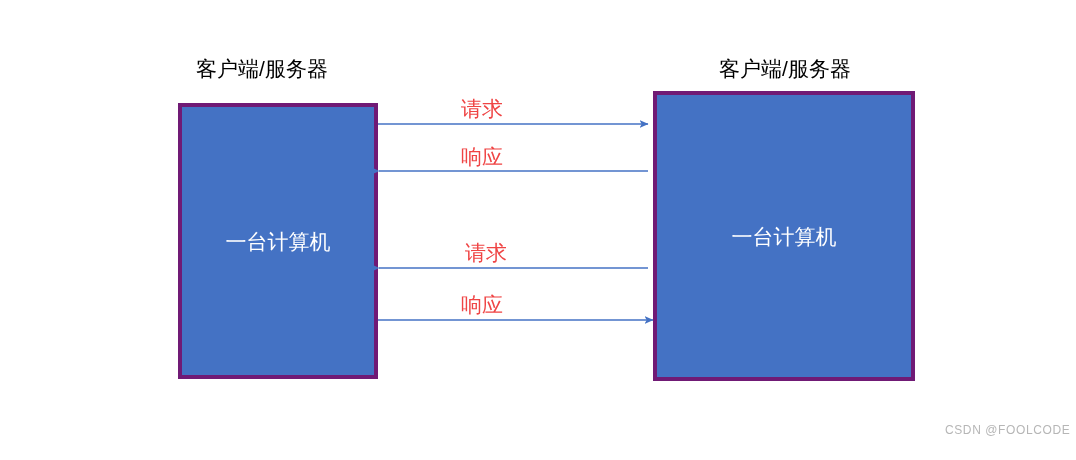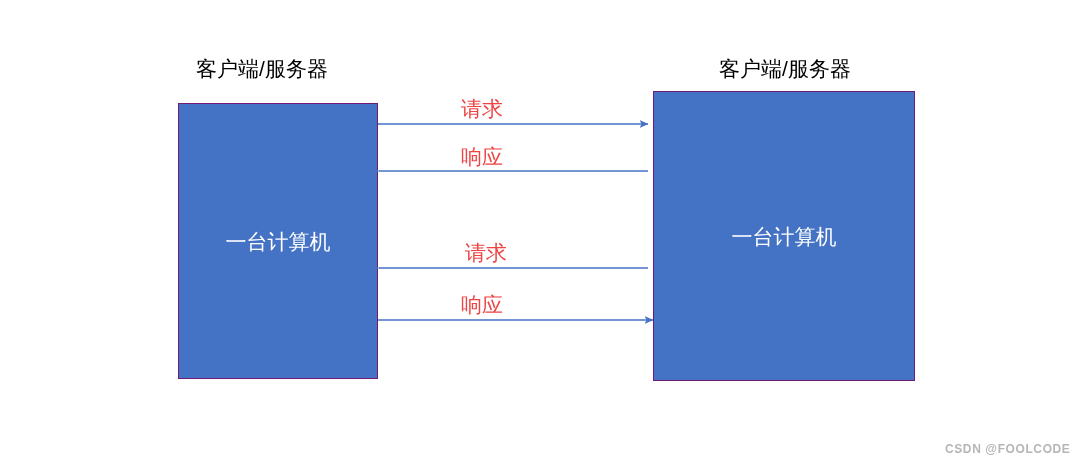--- a/index.html
+++ b/index.html
@@ -23,21 +23,21 @@
     font-size: 21px;
     line-height: 1;
     color: #000000;
     white-space: nowrap;
     text-align: center;
   }
 
   .node-box {
     position: absolute;
     background: #4472C4;
-    border: 1px solid #701a75;
+    border: 4px solid #701a75;
     box-sizing: border-box;
     display: flex;
     align-items: center;
     justify-content: center;
   }
   .node-box-label {
     font-size: 21px;
     line-height: 1;
     color: #ffffff;
     white-space: nowrap;
@@ -107,15 +107,15 @@
   </svg>
 
   <div class="edge-label" style="left:432px; top:98px; width:100px;">请求</div>
 
   <div class="edge-label" style="left:432px; top:146px; width:100px;">响应</div>
 
   <div class="edge-label" style="left:436px; top:242px; width:100px;">请求</div>
 
   <div class="edge-label" style="left:432px; top:294px; width:100px;">响应</div>
 
-  <div class="watermark" style="left:945px; top:443px;font-weight:bold;">CSDN @FOOLCODE</div>
+  <div class="watermark" style="left:945px; top:424px;">CSDN @FOOLCODE</div>
 
 </div>
 
 </body></html>

